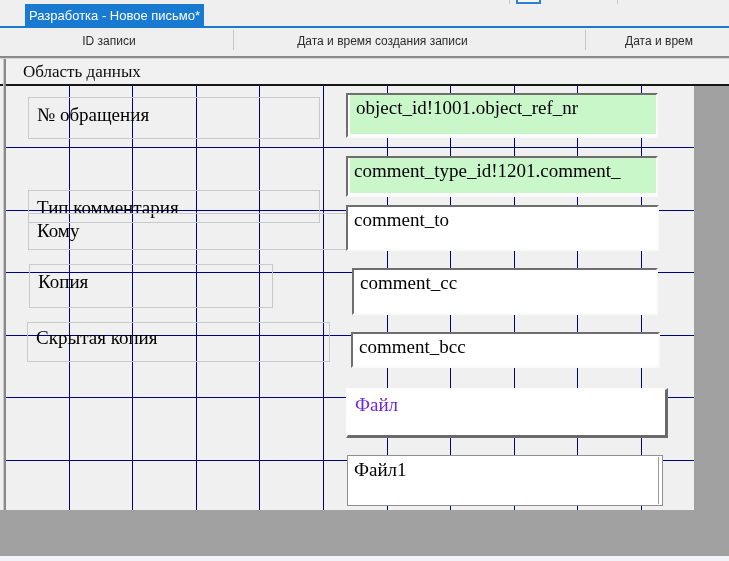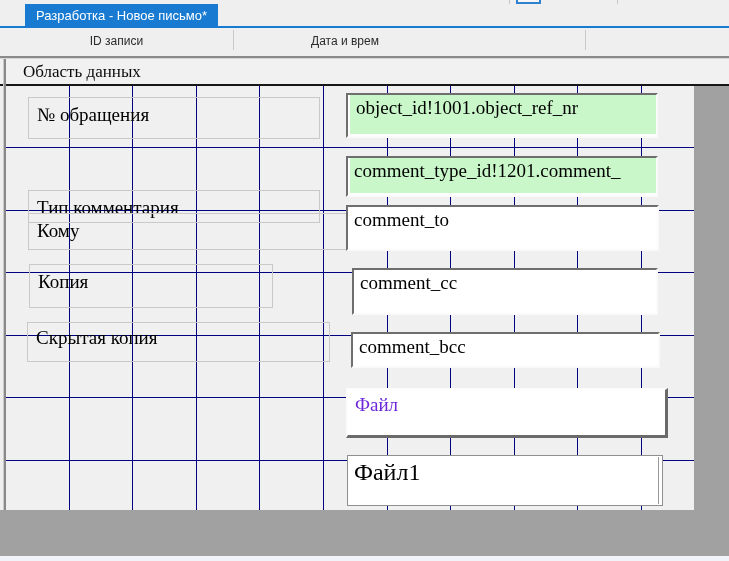--- a/index.html
+++ b/index.html
@@ -9,21 +9,21 @@
     font-family:"Liberation Sans","DejaVu Sans",sans-serif;
   }
   .abs{position:absolute;box-sizing:border-box;}
 
   
   .tb-tick{width:1px;height:4px;background:#c6c6c6;top:0;}
   .tb-frag{left:516px;top:-4px;width:25px;height:8px;border:2px solid #2f82d0;background:#f6f6f6;}
 
   
   .tab{
-    left:25px;top:4px;height:22px;padding:0 11px;
+    left:25px;top:4px;height:22px;padding:0 4px;
     background:#187bd1;color:#ffffff;font-size:13px;
     display:flex;align-items:center;white-space:nowrap;
   }
   .tab-underline{left:0;top:26px;width:729px;height:2px;background:#187bd1;}
 
   
   .colhead{left:0;top:28px;width:900px;height:28px;display:flex;color:#2b2b2b;font-size:12px;}
   .colcell{line-height:26px;text-align:center;white-space:nowrap;overflow:visible;}
   .colsep{width:1px;height:20px;background:#c9c9cb;top:30px;}
   .head-shadow{left:0;top:56px;width:729px;height:3px;
@@ -68,39 +68,40 @@
   .raised{
     border:2px solid;border-color:#fcfcfc #6a6a6a #6a6a6a #fcfcfc;
     border-right-width:3px;border-bottom-width:3px;background:#ffffff;
     font-family:"Liberation Serif","DejaVu Serif",serif;font-size:19px;color:#6d28d9;
     padding:4px 0 0 7px;white-space:nowrap;overflow:hidden;
   }
 
   
   .sel{
     background:#ffffff;border:1px solid #8f8f8f;
-    font-family:"Liberation Serif","DejaVu Serif",serif;font-size:24px;color:#000;
+    font-family:"Liberation Serif","DejaVu Serif",serif;font-size:19px;color:#000;
     padding:3px 0 0 6px;white-space:nowrap;
   }
   .sel::after{content:"";position:absolute;top:1px;bottom:1px;right:3px;width:1px;background:#9a9a9a;}
 </style>
 </head>
 <body>
 
 <div class="abs tb-tick" style="left:509px;"></div>
 <div class="abs tb-tick" style="left:617px;"></div>
 <div class="abs tb-frag"></div>
 
 <div class="abs tab">
   <span>Разработка - Новое письмо*</span>
 </div>
 <div class="abs tab-underline"></div>
 
 <div class="abs colhead">
   <div class="colcell" style="width:233px;">ID записи</div>
+  <div class="colcell" style="width:352px;">Дата и время создания записи</div>
   <div class="colcell" style="width:294px;text-align:left;padding-left:78px;">Дата и врем</div>
 </div>
 <div class="abs colsep" style="left:233px;"></div>
 <div class="abs colsep" style="left:585px;"></div>
 <div class="abs head-shadow"></div>
 
 <div class="abs band">
   <span>Область данных</span>
 </div>
 <div class="abs band-line"></div>

